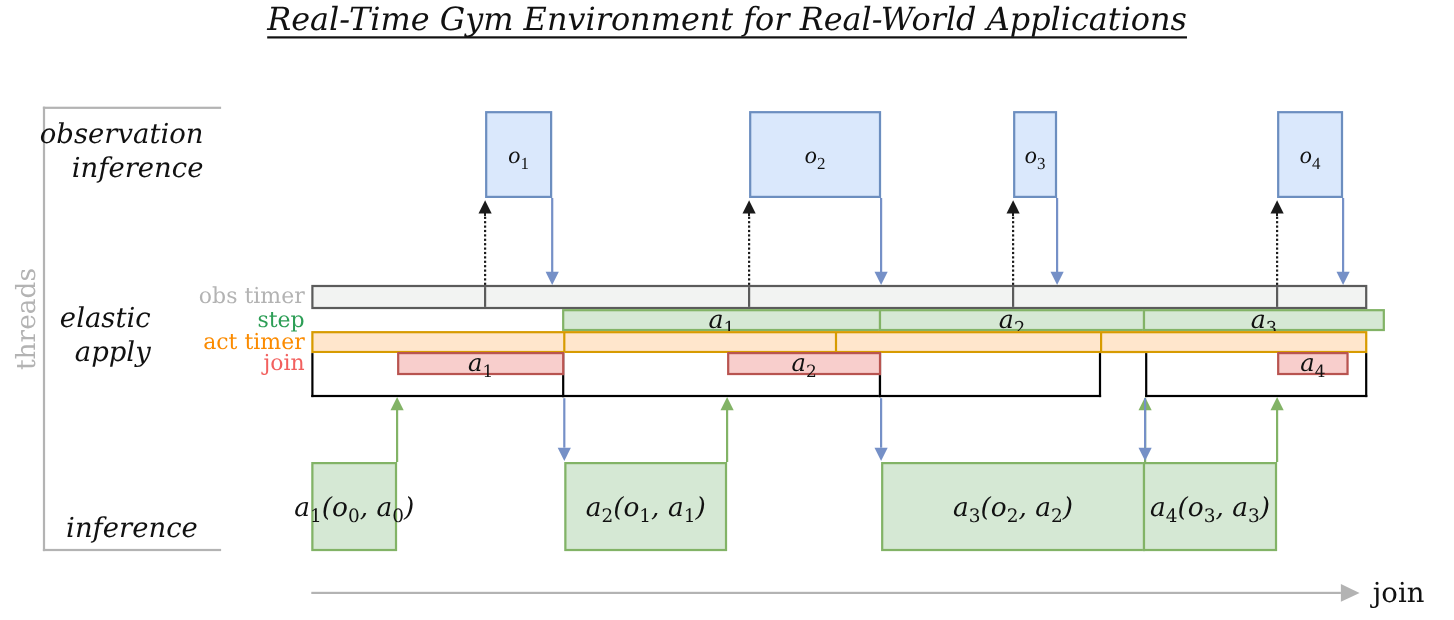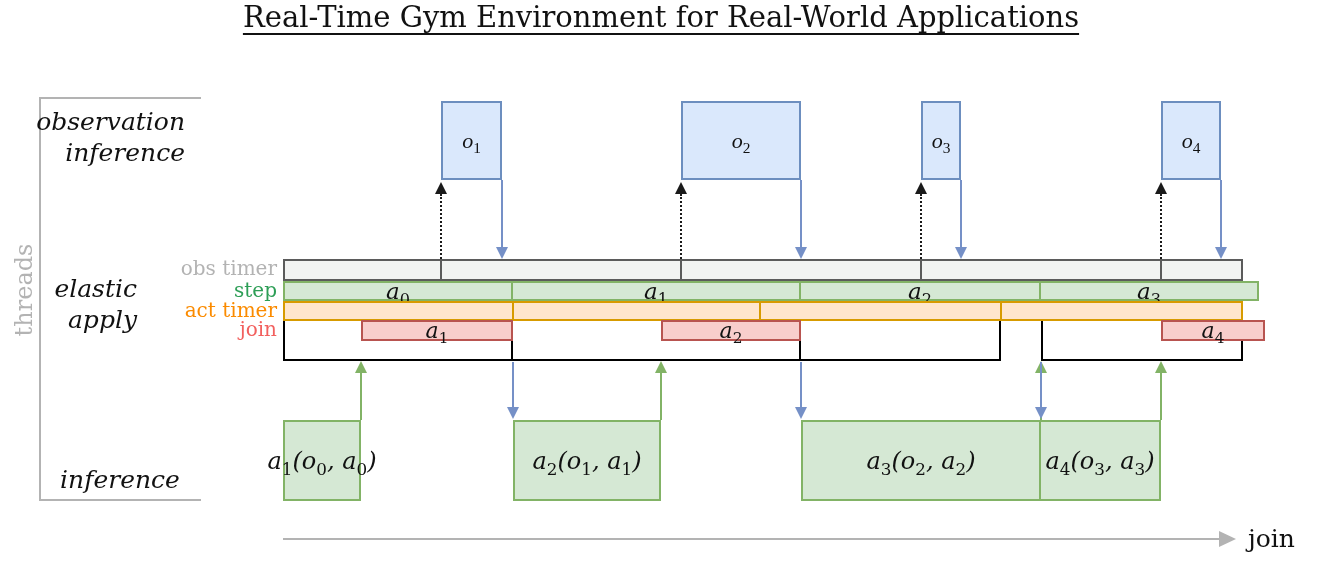--- a/index.html
+++ b/index.html
@@ -6,21 +6,21 @@
   #canvas {
     position:relative; width:1322px; height:564px; background:#ffffff;
     font-family:"DejaVu Serif","Liberation Serif",serif; color:#111;
     overflow:hidden;
   }
   .abs { position:absolute; box-sizing:border-box; }
   .center { display:flex; align-items:center; justify-content:center; }
   sub { font-size:70%; font-style:normal; line-height:0; }
 
   
-  .title-wrap { left:0; top:6; width:100%; text-align:center; font-size:29px; }
+  .title-wrap { left:0; top:6; width:100%; text-align:center; font-size:29px;font-style:italic; }
   .title-wrap span { text-decoration:underline; text-decoration-thickness:2px; text-underline-offset:6px; }
 
   
   .bracket { background:var(--muted); }
   .threads-label {
     left:-36px; top:277px; width:120px; height:26px; text-align:center;
     color:var(--muted); font-size:24px; transform:rotate(-90deg); line-height:26px;
   }
 
   
@@ -83,23 +83,20 @@
   <div class="abs lane-label" style="top:279px; color:var(--green_label);">step</div>
   <div class="abs lane-label" style="top:299px; color:var(--orange_label);">act timer</div>
   <div class="abs lane-label" style="top:318px; color:var(--red_label);">join</div>
 
   <div class="abs obs-lane"></div>
   <div class="abs obs-tick" style="left:440px;"></div>
   <div class="abs obs-tick" style="left:680px;"></div>
   <div class="abs obs-tick" style="left:920px;"></div>
   <div class="abs obs-tick" style="left:1160px;"></div>
 
-  <div class="abs apply-seg center" style="left:283px;  width:230px;">
-      <span>a<sub>0</sub></span>
-    </div>
   <div class="abs apply-seg center" style="left:511px;  width:290px;">
       <span>a<sub>1</sub></span>
     </div>
   <div class="abs apply-seg center" style="left:799px;  width:242px;">
       <span>a<sub>2</sub></span>
     </div>
   <div class="abs apply-seg center" style="left:1039px; width:220px;">
       <span>a<sub>3</sub></span>
     </div>
 
@@ -112,21 +109,21 @@
   <div class="abs join-box" style="left:511px;  width:290px;"></div>
   <div class="abs join-box" style="left:799px;  width:202px;"></div>
   <div class="abs join-box" style="left:1041px; width:202px;"></div>
 
   <div class="abs red-box center" style="left:361px;  width:152px;">
       <span>a<sub>1</sub></span>
     </div>
   <div class="abs red-box center" style="left:661px;  width:140px;">
       <span>a<sub>2</sub></span>
     </div>
-  <div class="abs red-box center" style="left:1161px; width:104px;text-align:right;">
+  <div class="abs red-box center" style="left:1161px; width:65px;text-align:right;">
       <span>a<sub>4</sub></span>
     </div>
 
   <div class="abs o-box center" style="left:441px;  width:61px;">
       <span>o<sub>1</sub></span>
     </div>
   <div class="abs o-box center" style="left:681px;  width:120px;">
       <span>o<sub>2</sub></span>
     </div>
   <div class="abs o-box center" style="left:921px;  width:40px;">

